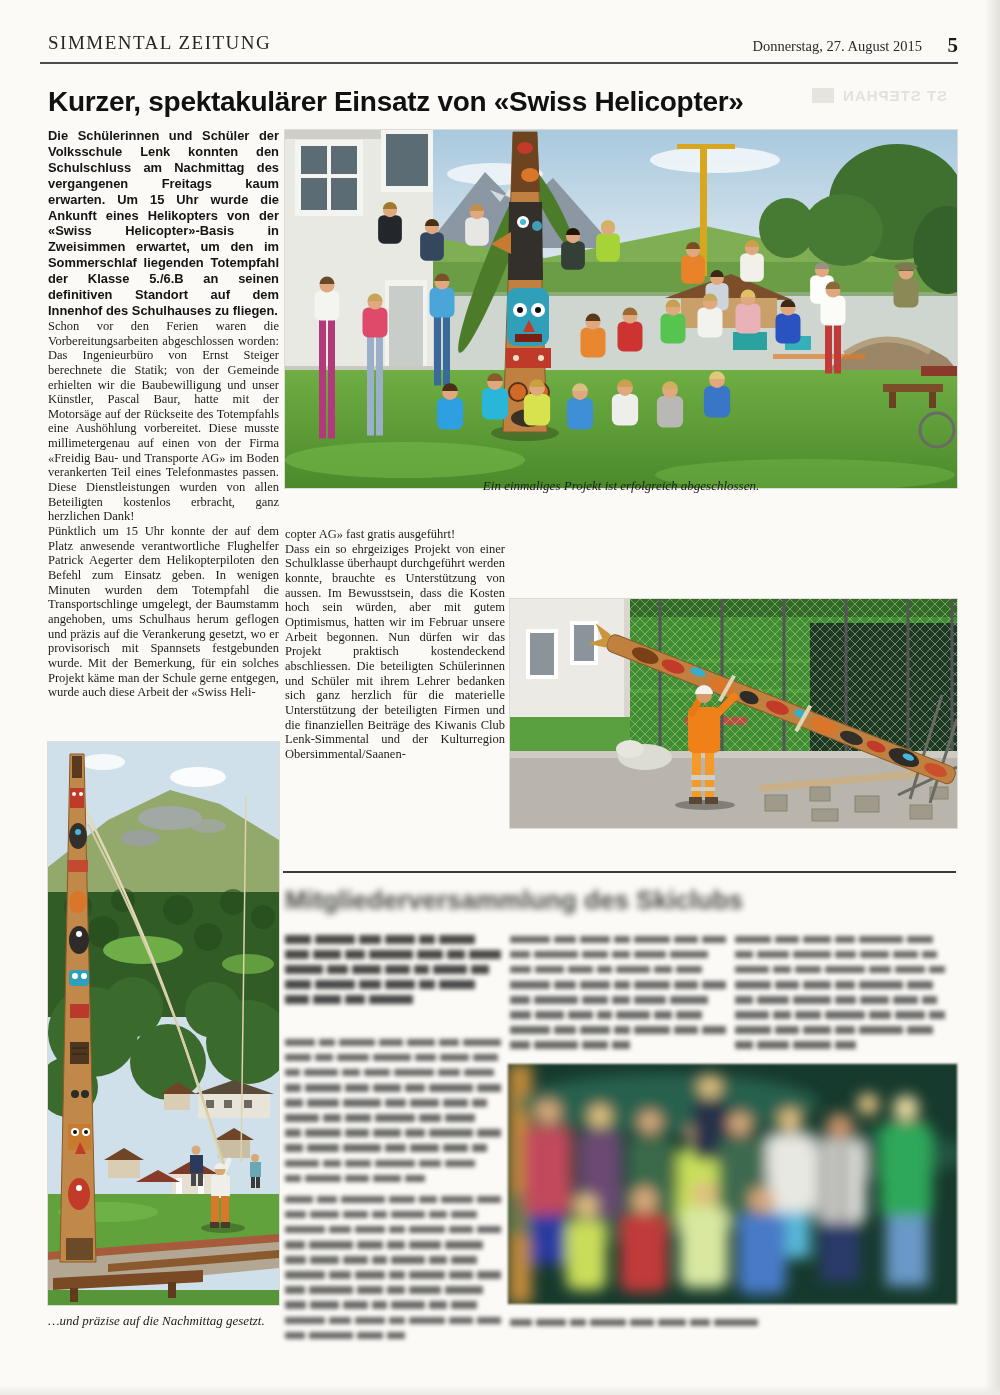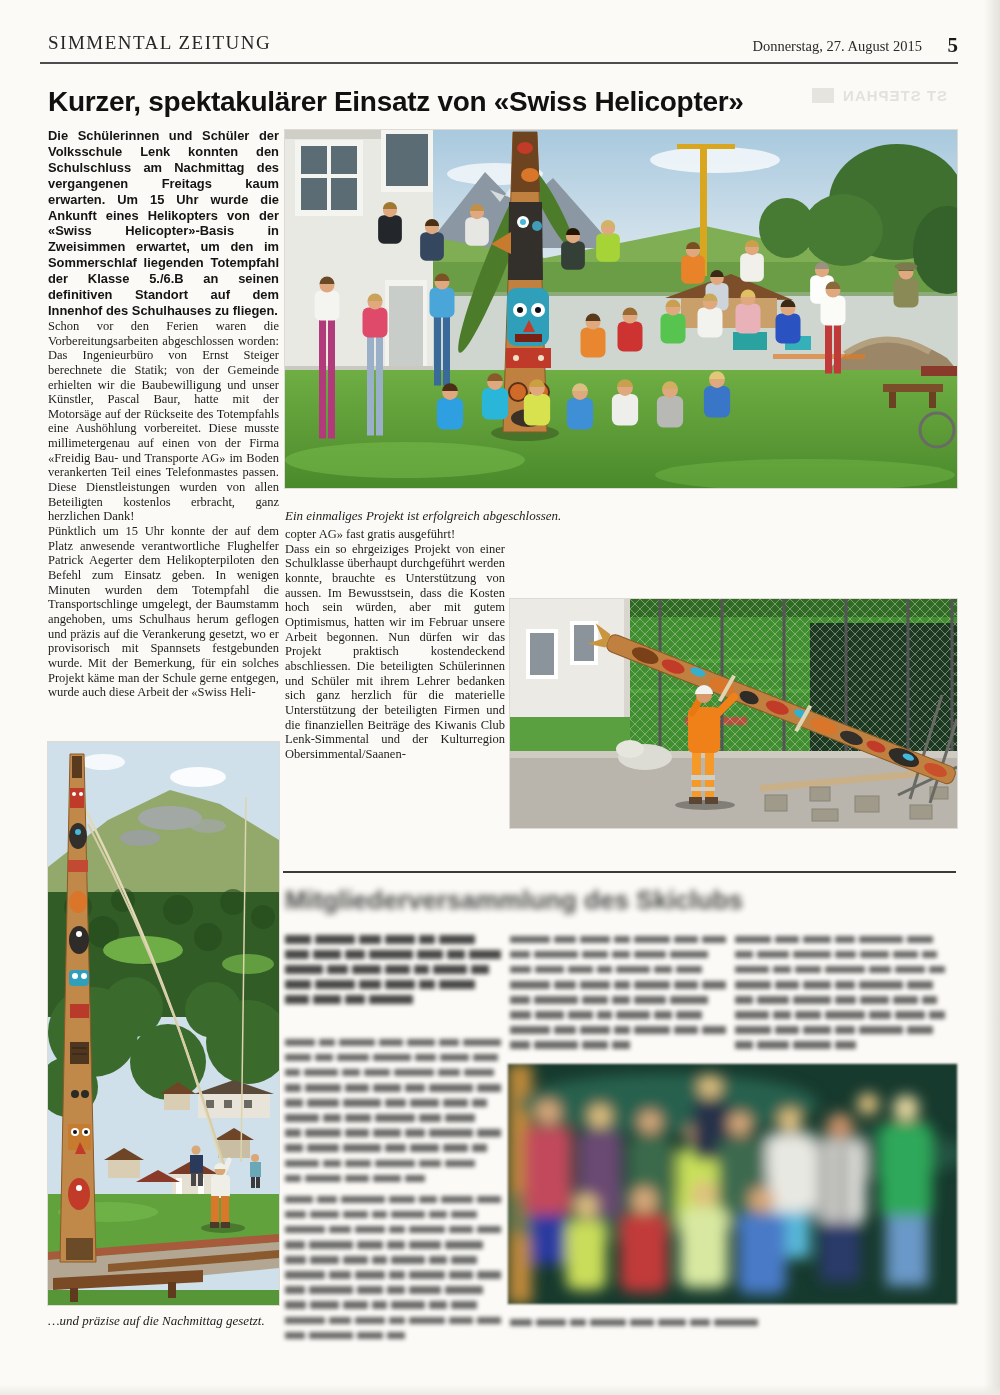--- a/index.html
+++ b/index.html
@@ -26,21 +26,21 @@
   .col{text-align:justify;}
   .col p{margin:0;}
   .lead{font-family:"Liberation Sans",sans-serif;font-weight:bold;font-size:12.9px;line-height:15.9px;color:#141414;}
   .body-serif{font-size:12.5px;line-height:14.65px;}
   .c1{left:48px;top:128px;width:231px;}
   .c2{left:285px;top:527px;width:220px;}
   .c3{left:510px;top:527px;width:220px;}
   .c4{left:735px;top:527px;width:221px;}
   .byline{font-variant:small-caps;letter-spacing:.4px;margin-left:14px;white-space:nowrap;}
   .caption{font-style:italic;font-size:13px;color:#1b1b1b;}
-  .cap1{left:285px;top:508px;width:672px;}
+  .cap1{left:285px;top:478px;width:672px;text-align:center;}
   .cap2{left:510px;top:838px;width:447px;}
   .cap3{left:48px;top:1313px;width:231px;line-height:16px;}
   .photo{box-shadow:0 0 0 1px #dddbd3;background:#cfd6cf;}
   .photo svg{display:block;}
   
   .hrule2{left:283px;top:871px;width:673px;height:1.5px;background:#3a3a3a;}
   .headline2{left:285px;top:885px;width:660px;font-family:"Liberation Sans",sans-serif;
              font-weight:bold;font-size:26px;color:#2c2c2c;filter:blur(3px);opacity:.85;}
   
   .blurtext{filter:blur(2.2px);opacity:.8;}

